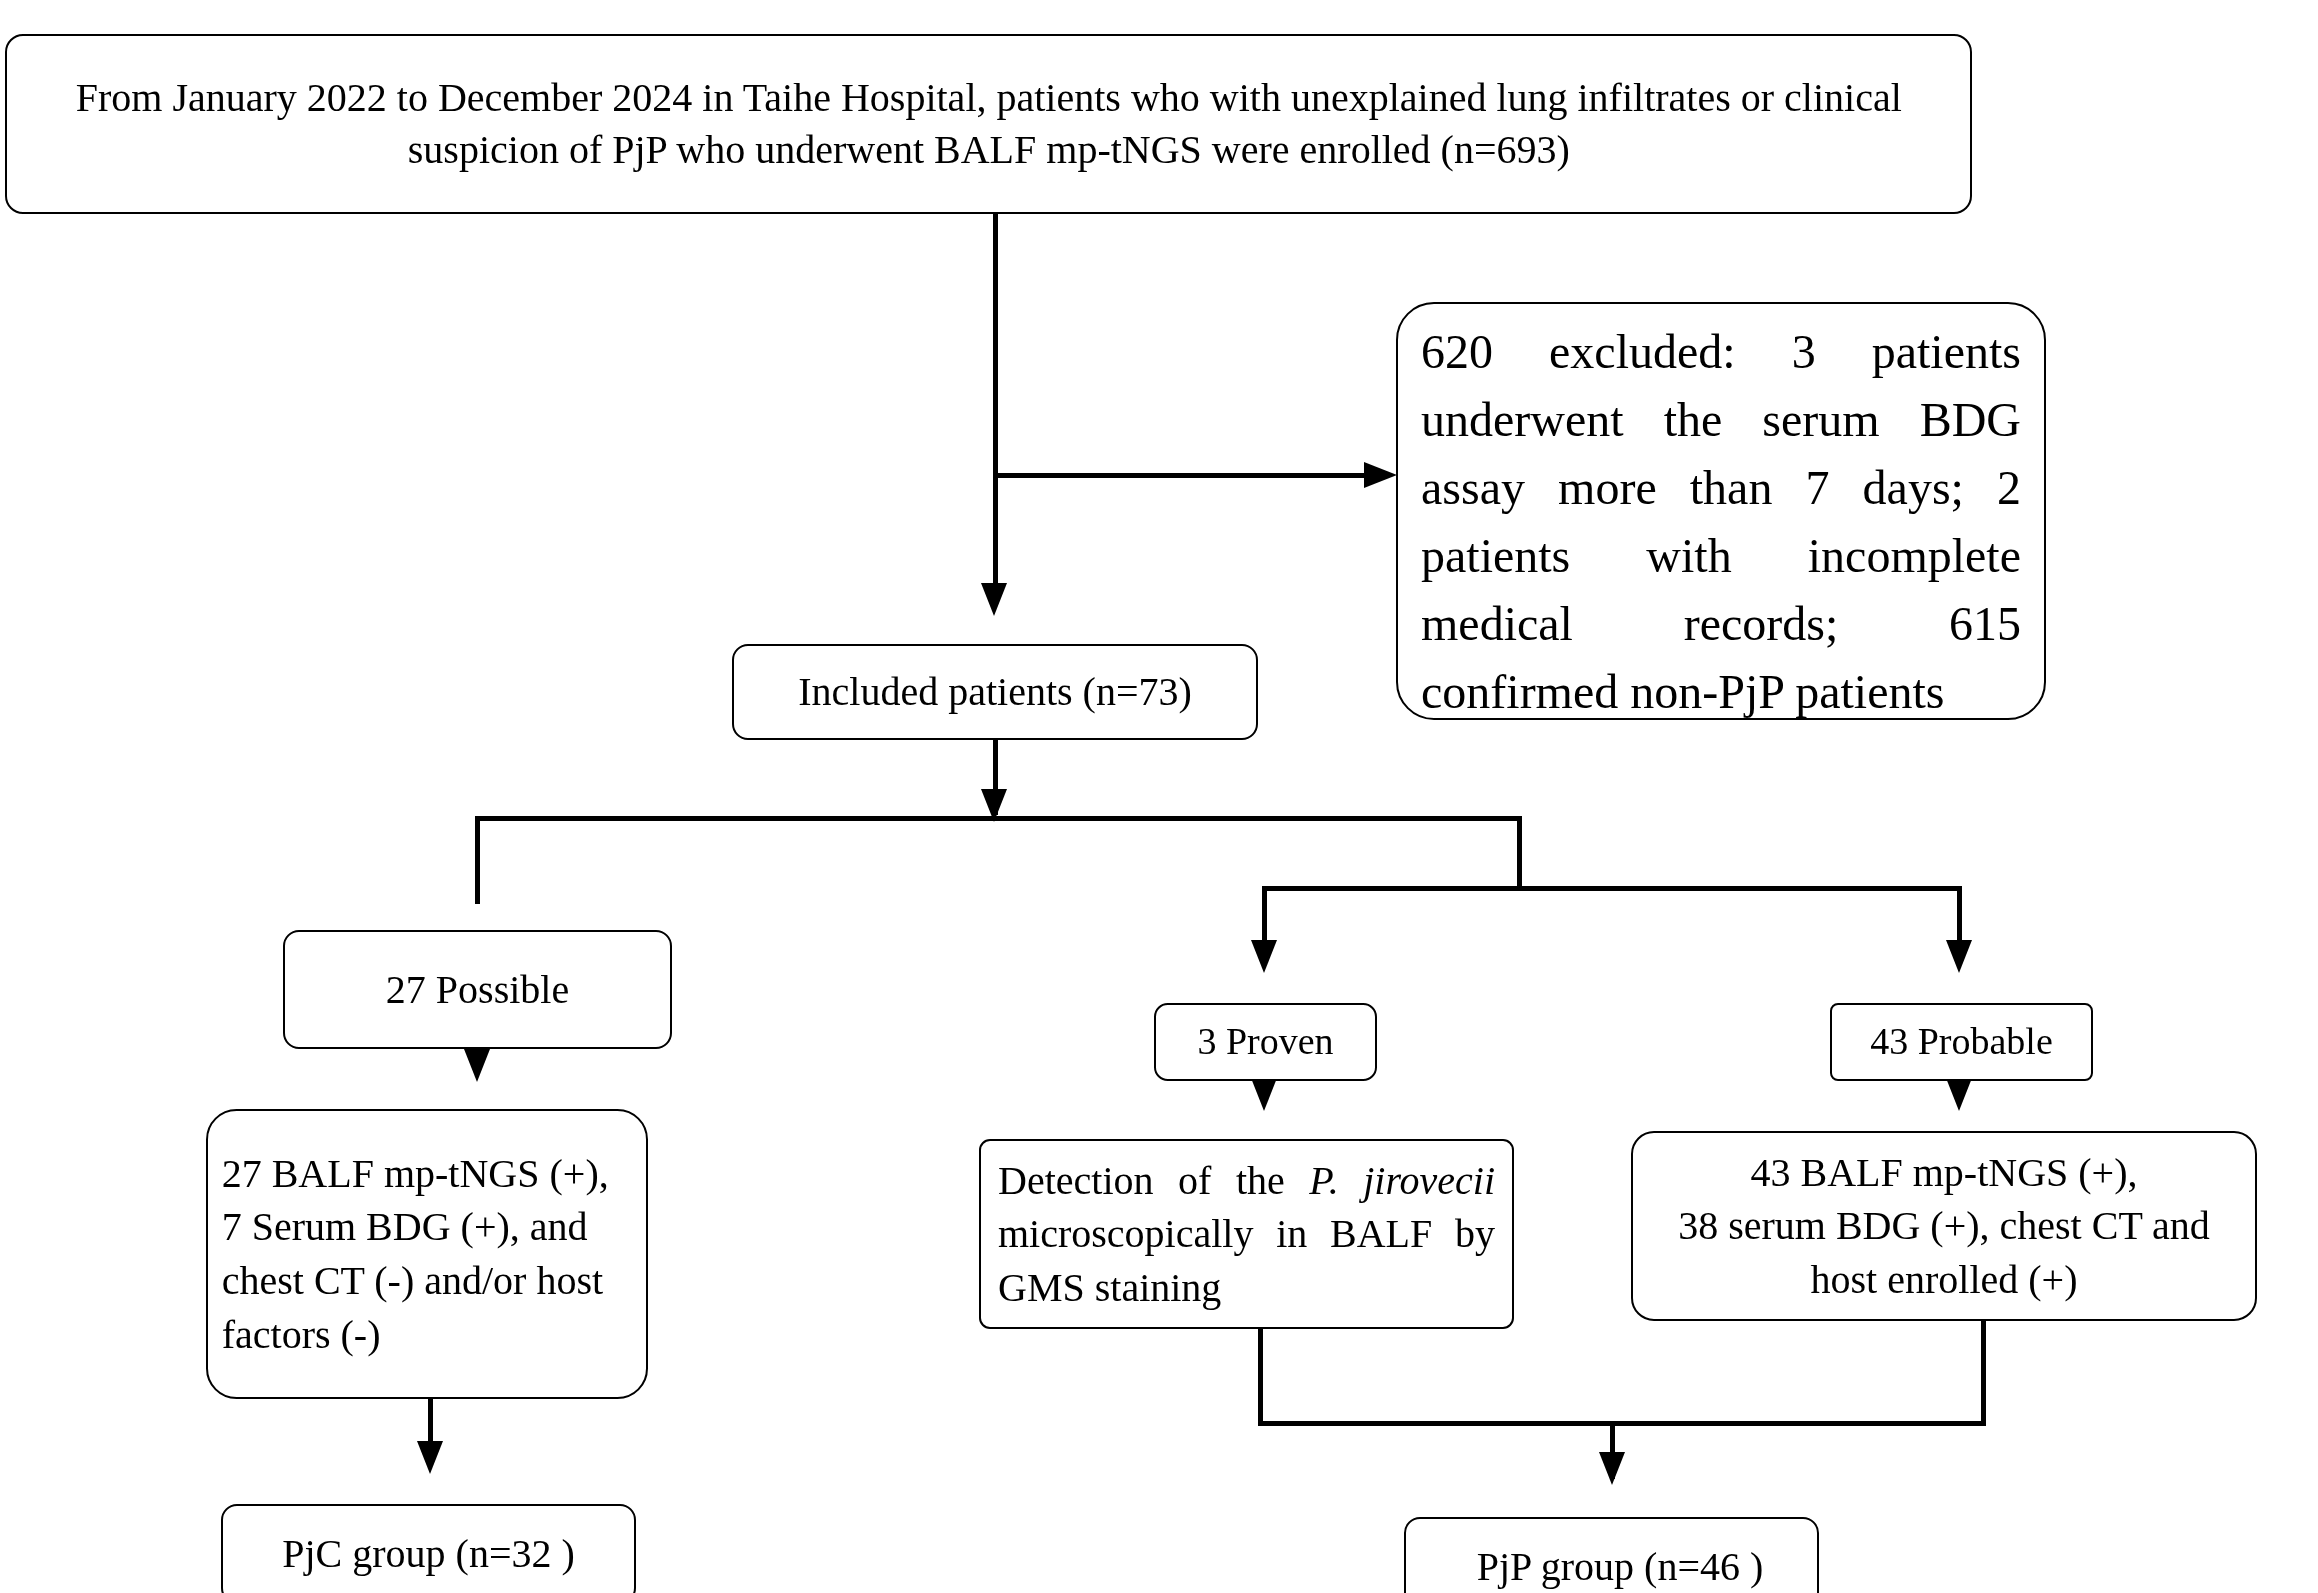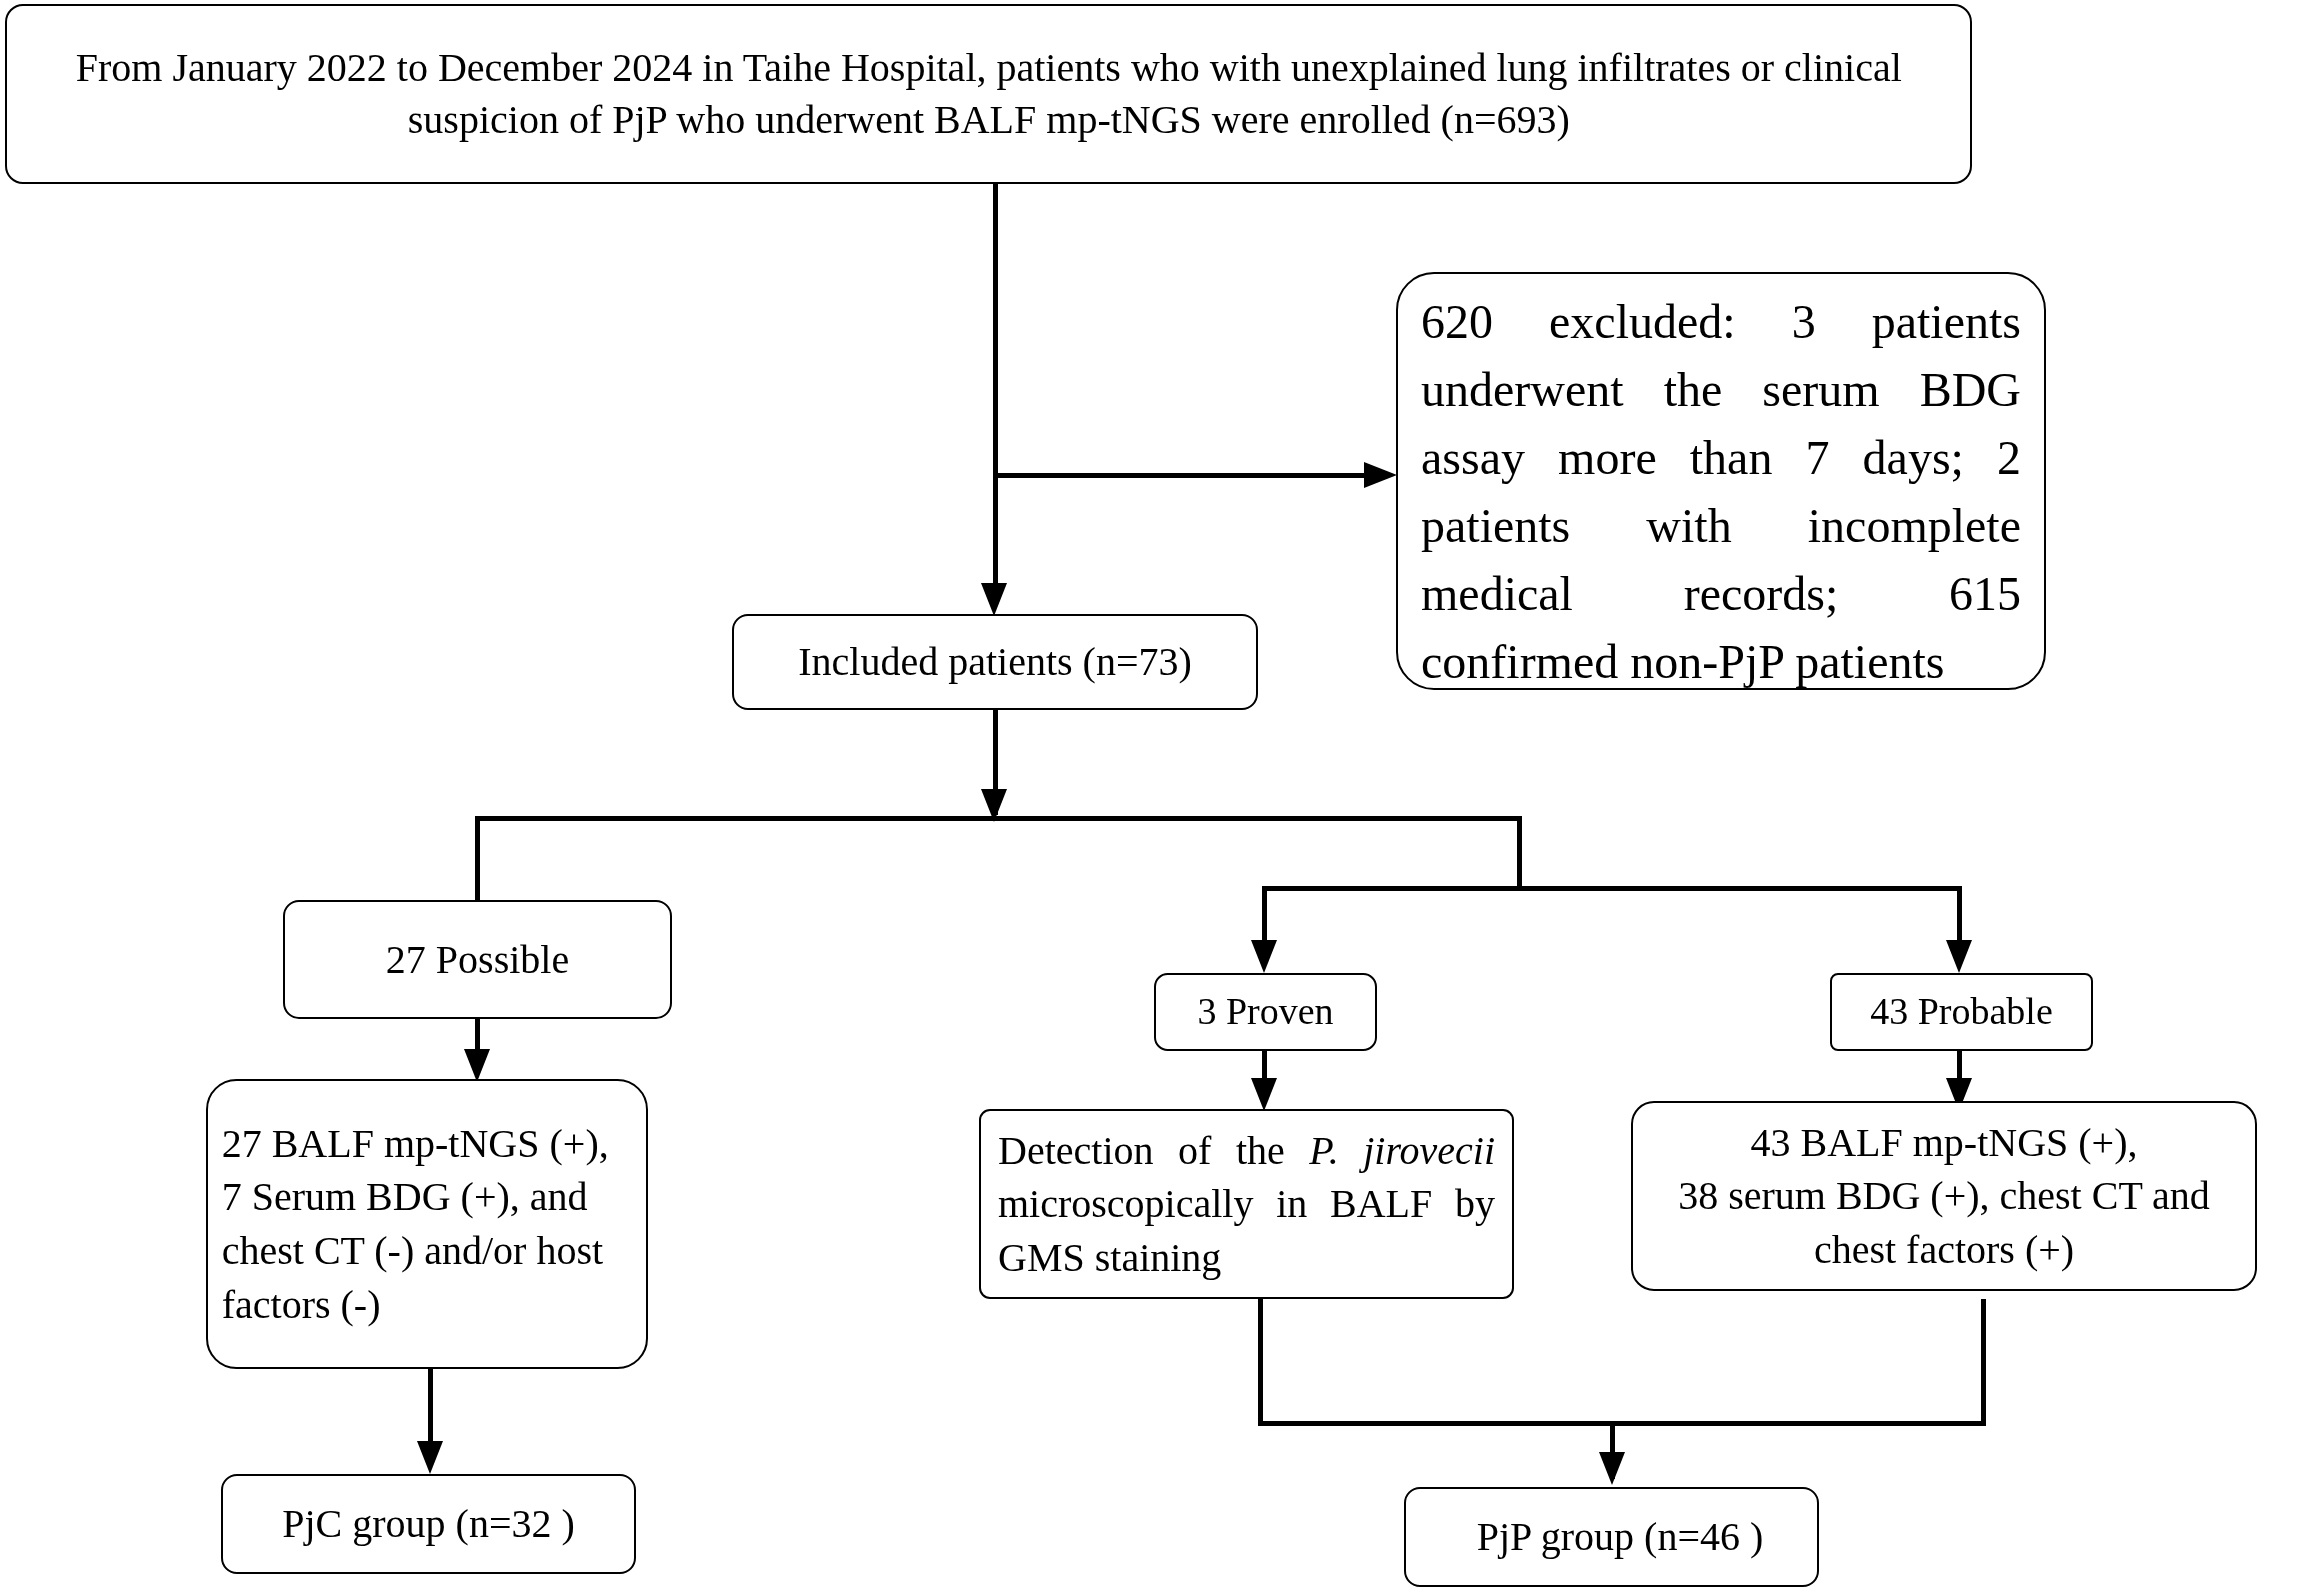--- a/index.html
+++ b/index.html
@@ -20,20 +20,21 @@
     position: absolute;
     box-sizing: border-box;
     border: 2.6px solid #000000;
     background: #ffffff;
     display: flex;
     align-items: center;
     justify-content: flex-start;
     color: #000000;
     line-height: 1.30;
     z-index: 2;
+    margin-top: 30px;
   }
   .node .txt { display: block; width: 100%; }
 
   
   #node-enrolled {
     left: 5.3px; top: 4.2px; width: 1967px; height: 180px;
     border-radius: 18px;
     font-size: 40px;
     text-align: center;
     padding: 0 30.5px;
@@ -206,21 +207,21 @@
 
   <div class="node" id="node-possible-detail">
     <span class="txt">27 BALF mp-tNGS (+), 7 Serum BDG (+), and  chest CT (-) and/or host factors (-)</span>
   </div>
 
   <div class="node" id="node-proven-detail">
     <span class="txt"><span>Detection of the </span><span class="ital">P. jirovecii</span><span> microscopically in BALF by GMS staining</span></span>
   </div>
 
   <div class="node" id="node-probable-detail">
-    <span class="txt"><span>43 BALF mp-tNGS (+),</span><br><span>38 serum BDG (+), chest CT and</span><br><span>chest factors (+)</span></span>
+    <span class="txt"><span>43 BALF mp-tNGS (+),</span><br><span>38 serum BDG (+), chest CT and</span><br><span>host enrolled (+)</span></span>
   </div>
 
   <div class="node" id="node-pjc">
     <span class="txt">PjC group (n=32 )</span>
   </div>
 
   <div class="node" id="node-pjp">
     <span class="txt">PjP group (n=46 )</span>
   </div>
 

